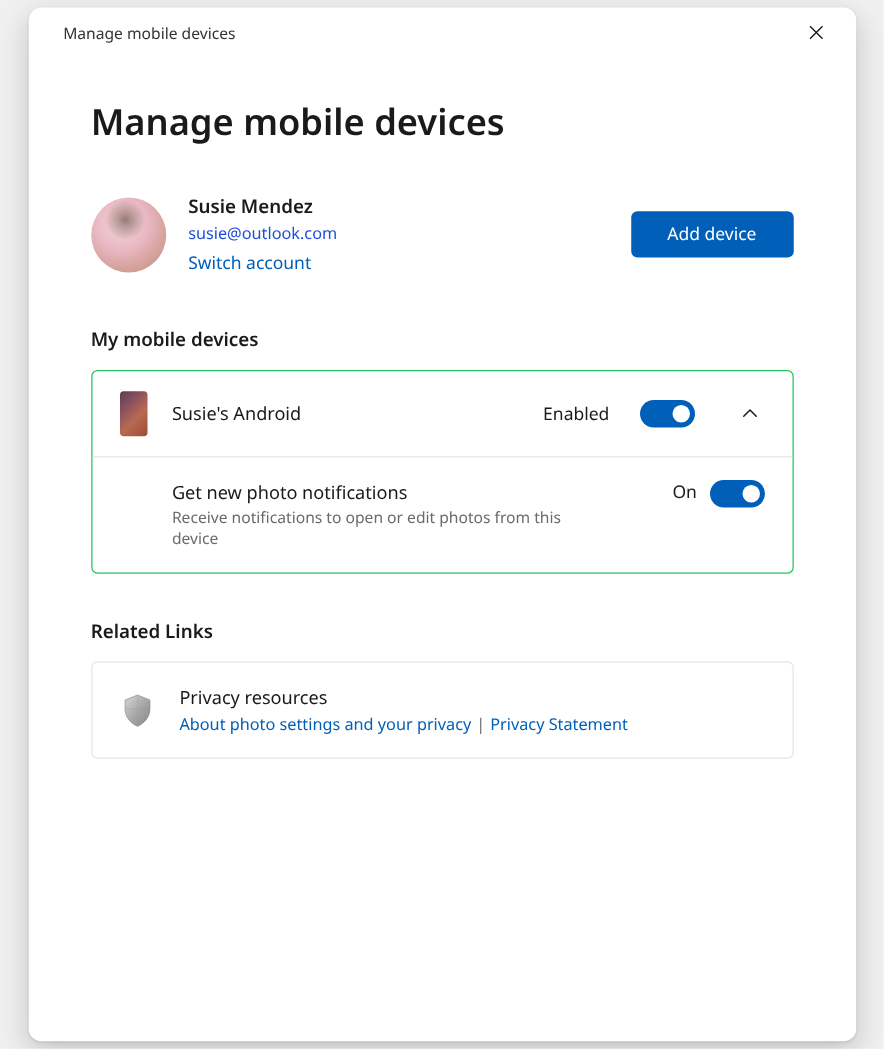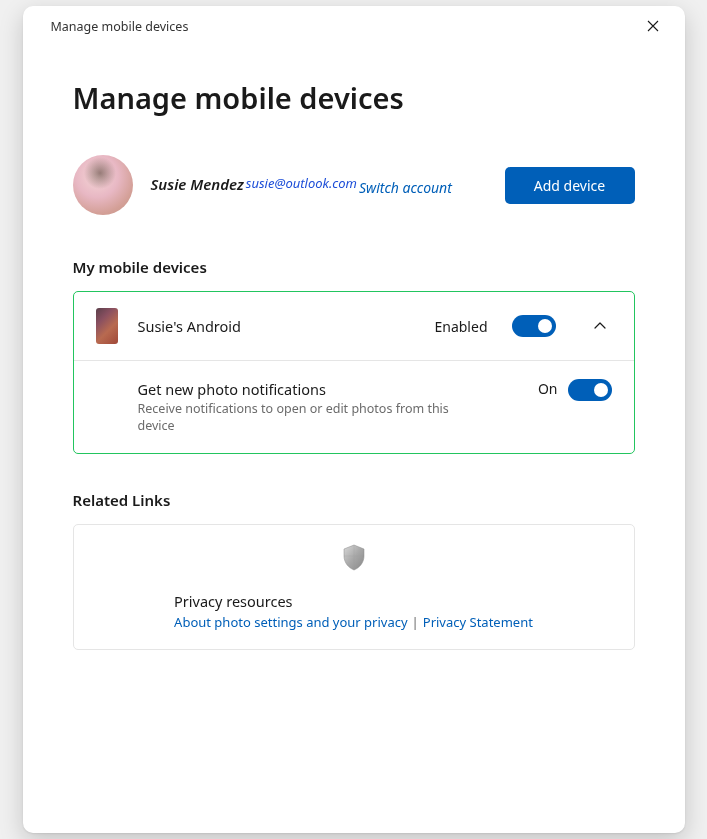--- a/index.html
+++ b/index.html
@@ -65,21 +65,21 @@
       background: radial-gradient(circle at 40% 35%, #f5d6d6 0%, #e8b8c4 40%, #d4a098 70%, #c09080 100%);
       position: relative;
       overflow: hidden;
     }
     .avatar::after {
       content: "";
       position: absolute;
       inset: 0;
       background: radial-gradient(circle at 45% 30%, rgba(60,40,30,0.5) 0%, rgba(60,40,30,0.2) 18%, transparent 30%);
     }
-    .account-info { display: flex; flex-direction: row; gap: 2px; font-style: italic; }
+    .account-info { display: flex; flex-direction: column; gap: 2px; }
     .account-name { font-size: 15px; font-weight: 600; color: #1a1a1a; }
     .account-email { font-size: 13px; color: #1d4ed8; text-align: right; }
     .switch-link {
       font-size: 14px;
       color: #005fb8;
       cursor: pointer;
       margin-top: 4px;
     }
     .add-device-btn {
       background: #005fb8;
@@ -182,21 +182,20 @@
       color: #1a1a1a;
       margin-right: 6px;
     }
     .related-card {
       border: 1px solid #e5e5e5;
       border-radius: 5px;
       padding: 18px 22px;
       display: flex;
       align-items: center;
       gap: 20px;
-      flex-direction: column;
     }
     .shield-icon-wrap {
       width: 28px;
       display: flex;
       justify-content: center;
     }
     .related-text { flex: 1; }
     .related-title {
       font-size: 14.5px;
       color: #1a1a1a;

